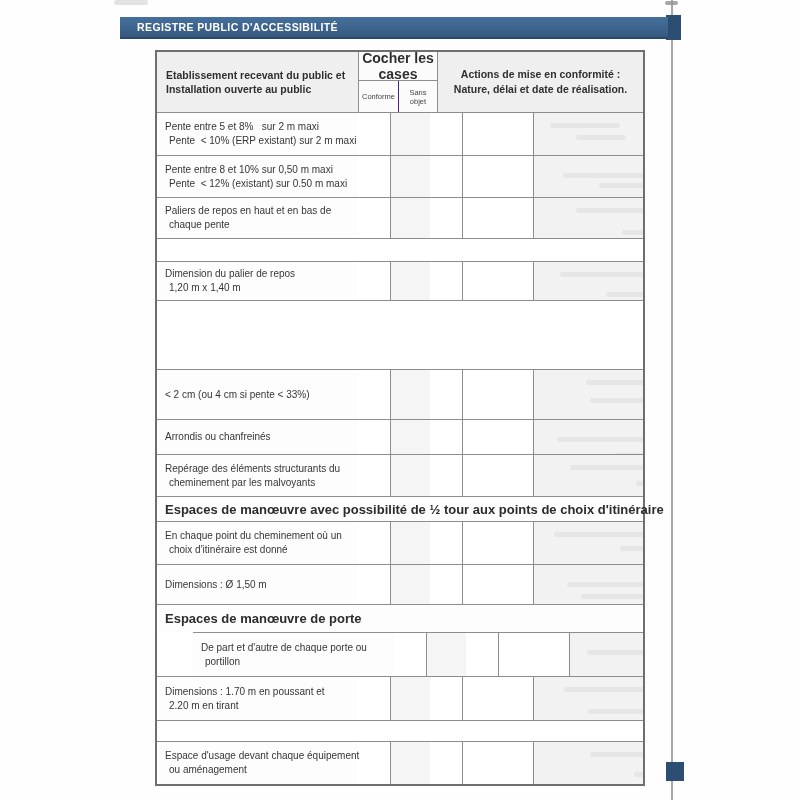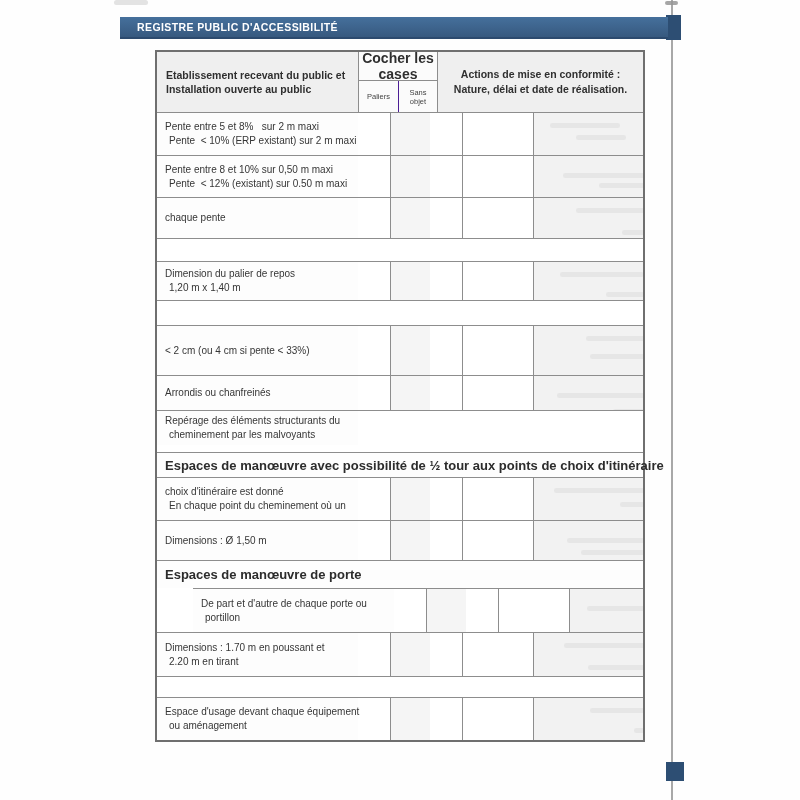--- a/index.html
+++ b/index.html
@@ -80,21 +80,21 @@
 
   <div class="acc-table">
     <div class="thead">
       <div class="h-label">
         <div>Etablissement recevant du public et</div>
         <div>Installation ouverte au public</div>
       </div>
       <div class="h-mid">
         <div class="h-check">Cocher les cases</div>
         <div class="h-sub">
-          <div class="h-conf">Paliers</div>
+          <div class="h-conf">Conforme</div>
           <div class="h-sans">Sans objet</div>
         </div>
       </div>
       <div class="h-act">
         <div>Actions de mise en conformité :</div>
         <div>Nature, délai et date de réalisation.</div>
       </div>
     </div>
     <div id="rows">
         <div class="trow item" style="height: 42px;">
@@ -116,20 +116,21 @@
           </div>
           <div class="c-conf"></div>
           <div class="c-sans"></div>
           <div class="c-act">
             <div class="ghost" style="top: 17px; left: 29px; width: 101px;"></div>
             <div class="ghost" style="top: 27px; left: 65px; width: 67px;"></div>
           </div>
         </div>
         <div class="trow item" style="height: 41px;">
           <div class="c-label">
+            <div class="line">Paliers de repos en haut et en bas de</div>
             <div class="line">chaque pente</div>
           </div>
           <div class="c-conf"></div>
           <div class="c-sans"></div>
           <div class="c-act">
             <div class="ghost" style="top: 10px; left: 42px; width: 132px;"></div>
             <div class="ghost" style="top: 32px; left: 88px; width: 84px;"></div>
           </div>
         </div>
         <div class="trow spacer" style="height: 23px;"></div>
@@ -139,21 +140,21 @@
             <div class="line">1,20 m x 1,40 m</div>
           </div>
           <div class="c-conf"></div>
           <div class="c-sans"></div>
           <div class="c-act">
             <div class="ghost" style="top: 10px; left: 26px; width: 84px;"></div>
             <div class="ghost" style="top: 30px; left: 72px; width: 118px;"></div>
           </div>
         </div>
         <div class="trow spacer" style="height: 25px;"></div>
-        <div class="trow item" style="height: 50px;">
+        <div class="trow item" style="height: 50px; margin-top: 44px;">
           <div class="c-label">
             <div class="line">&lt; 2 cm (ou 4 cm si pente &lt; 33%)</div>
           </div>
           <div class="c-conf"></div>
           <div class="c-sans"></div>
           <div class="c-act">
             <div class="ghost" style="top: 10px; left: 52px; width: 146px;"></div>
             <div class="ghost" style="top: 28px; left: 56px; width: 72px;"></div>
           </div>
         </div>
@@ -161,37 +162,37 @@
           <div class="c-label">
             <div class="line">Arrondis ou chanfreinés</div>
           </div>
           <div class="c-conf"></div>
           <div class="c-sans"></div>
           <div class="c-act">
             <div class="ghost" style="top: 17px; left: 23px; width: 177px;"></div>
             <div class="ghost" style="top: 33px; left: 79px; width: 89px;"></div>
           </div>
         </div>
-        <div class="trow item" style="height: 42px; flex-direction: column;">
+        <div class="trow item" style="height: 42px;">
           <div class="c-label">
             <div class="line">Repérage des éléments structurants du</div>
             <div class="line">cheminement par les malvoyants</div>
           </div>
           <div class="c-conf"></div>
           <div class="c-sans"></div>
           <div class="c-act">
             <div class="ghost" style="top: 10px; left: 36px; width: 98px;"></div>
             <div class="ghost" style="top: 26px; left: 102px; width: 106px;"></div>
           </div>
         </div>
         <div class="trow section" style="height: 25px;">Espaces de manœuvre avec possibilité de ½ tour aux points de choix d'itinéraire</div>
         <div class="trow item" style="height: 43px;">
           <div class="c-label">
+            <div class="line">En chaque point du cheminement où un</div>
             <div class="line">choix d'itinéraire est donné</div>
-            <div class="line">En chaque point du cheminement où un</div>
           </div>
           <div class="c-conf"></div>
           <div class="c-sans"></div>
           <div class="c-act">
             <div class="ghost" style="top: 10px; left: 20px; width: 160px;"></div>
             <div class="ghost" style="top: 24px; left: 86px; width: 60px;"></div>
           </div>
         </div>
         <div class="trow item" style="height: 40px;">
           <div class="c-label">

